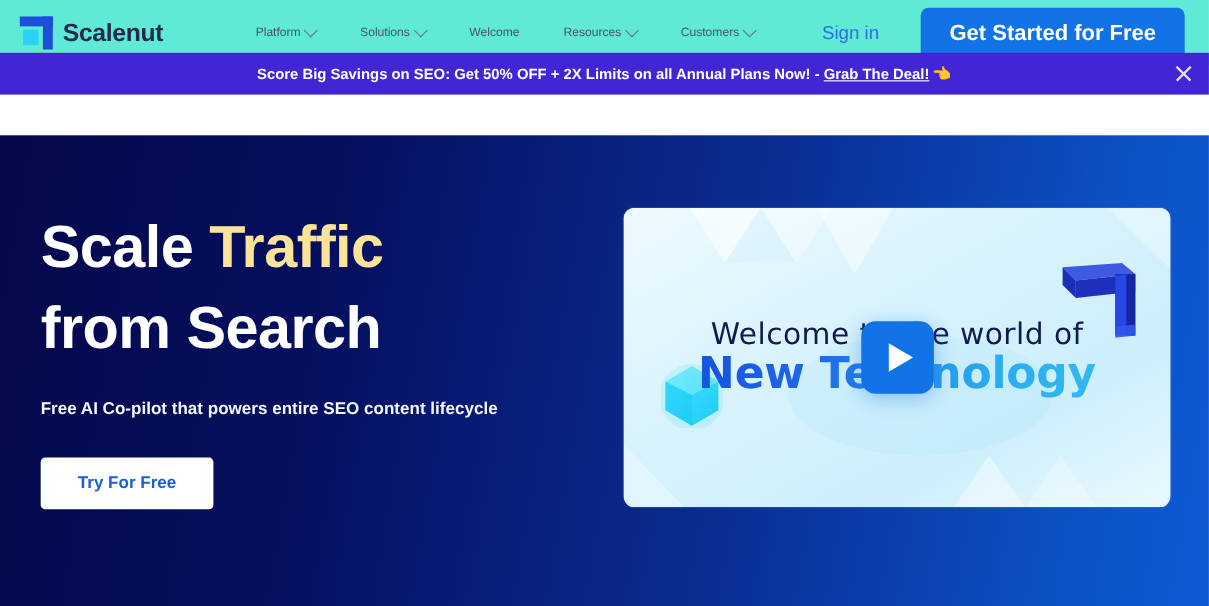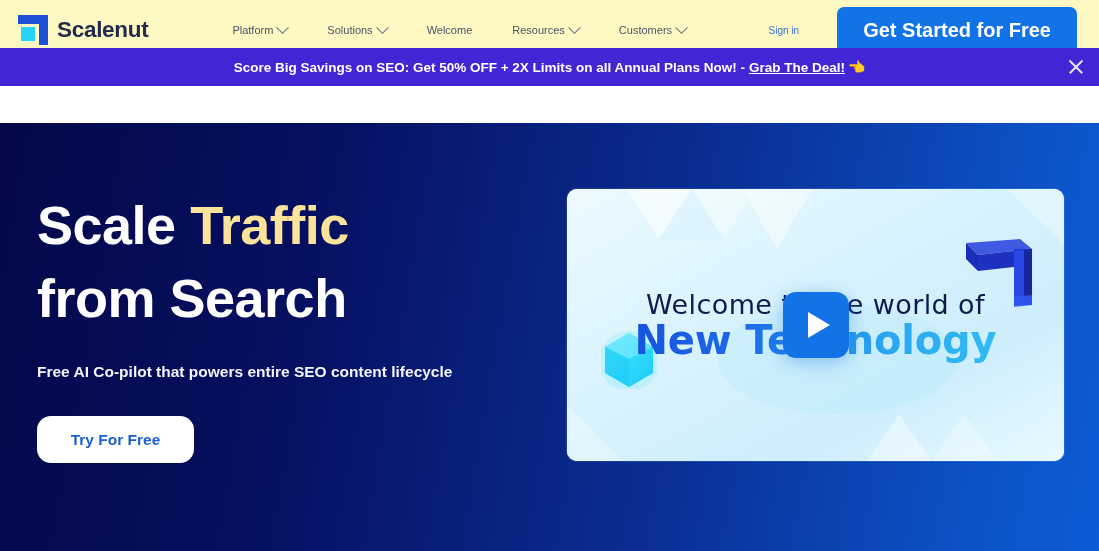--- a/index.html
+++ b/index.html
@@ -11,21 +11,21 @@
     font-family: "Liberation Sans", sans-serif;
     background: #fff;
   }
 
   
   #topnav {
     position: absolute;
     top: 0; left: 0;
     width: 1099px;
     height: 60px;
-    background: #fef9c3;
+    background: #5eead4;
     display: flex;
     align-items: center;
   }
 
   #brand {
     display: flex;
     align-items: center;
     margin-left: 18px;
     gap: 9px;
     cursor: pointer;
@@ -88,21 +88,21 @@
   }
 
   #nav-right {
     margin-left: auto;
     display: flex;
     align-items: center;
     gap: 0px;
     margin-right: 22px;
   }
   #signin {
-    font-size: 10px;
+    font-size: 17px;
     color: #2f6fe0;
     padding: 8px 14px;
     cursor: pointer;
     white-space: nowrap;
     text-align: center;
   }
   #get-started {
     margin-left: 24px;
     background: #1273e6;
     color: #fff;
@@ -196,21 +196,21 @@
     color: #f2f5fb;
   }
   #try-free {
     margin-top: 35px;
     display: inline-block;
     background: #ffffff;
     color: #1b5fd0;
     font-size: 15.5px;
     font-weight: bold;
     border: none;
-    border-radius: 14px;
+    border-radius: 4px;
     width: 157px;
     height: 47px;
     line-height: 47px;
     text-align: center;
     cursor: pointer;
     font-family: "Liberation Sans", sans-serif;
   }
 
   
   #video-card {

